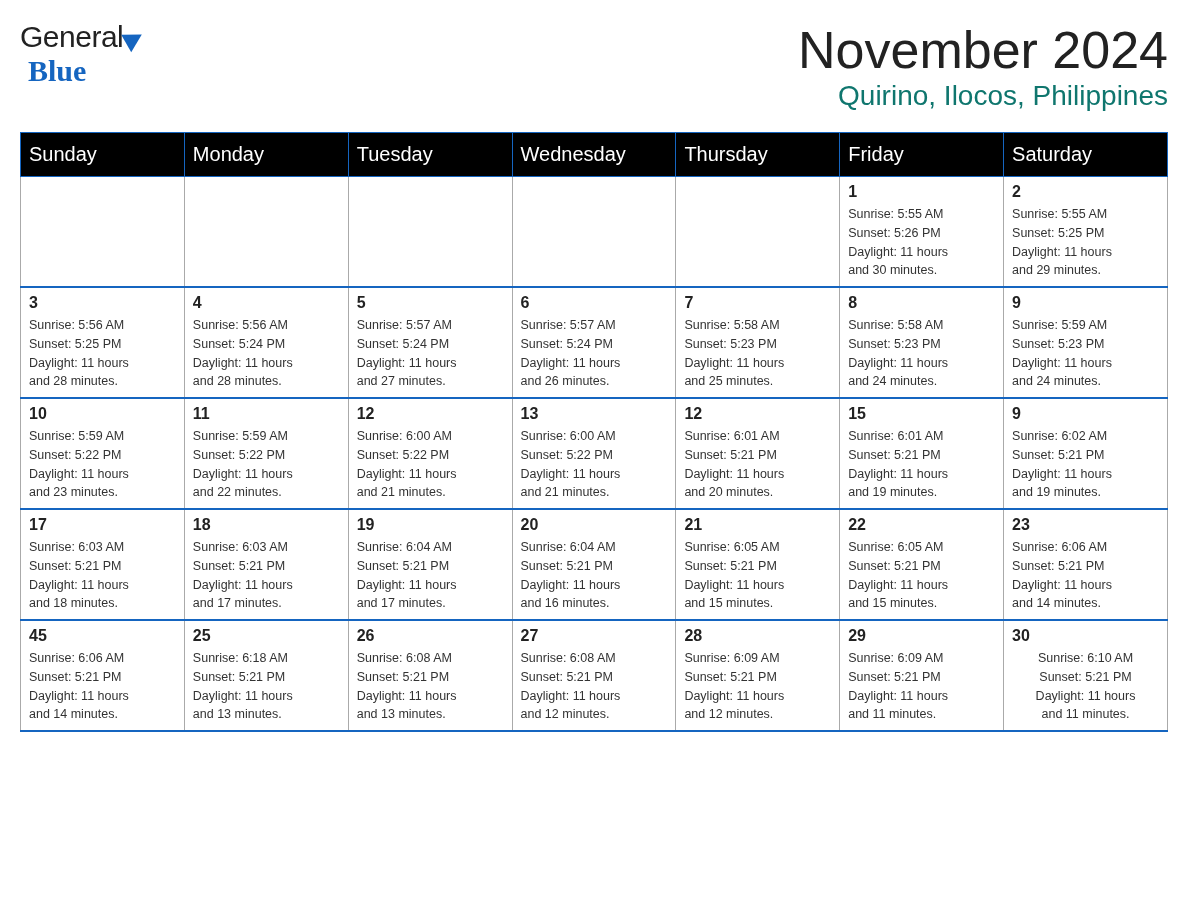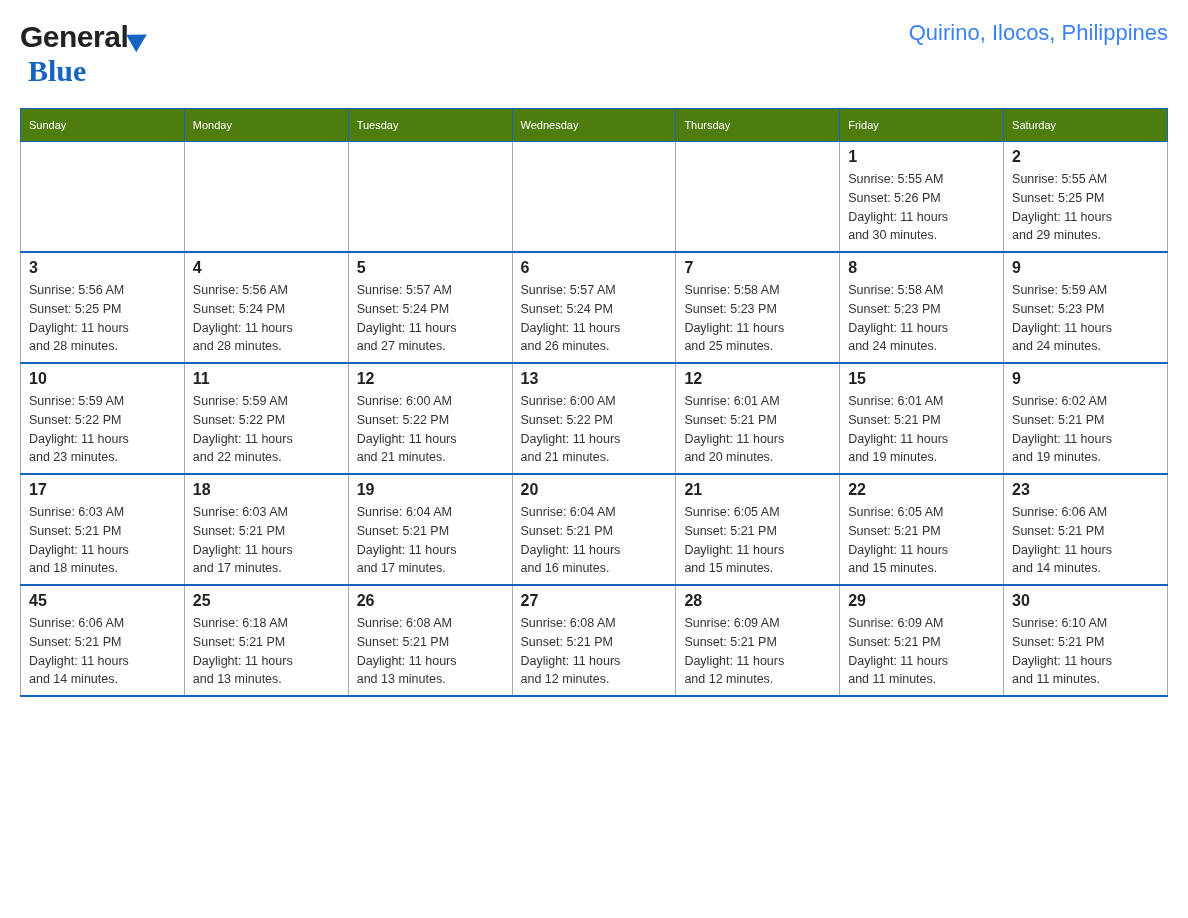--- a/index.html
+++ b/index.html
@@ -19,32 +19,32 @@
     }
     .title-area {
       text-align: right;
     }
     .page-title {
       font-size: 52px;
       font-weight: normal;
       color: #222;
     }
     .page-subtitle {
-      font-size: 22px;
-      color: #3b82f6;
+      font-size: 28px;
+      color: #0f766e;
     }
     .calendar {
       width: 100%;
       border-collapse: collapse;
     }
     .calendar thead tr th {
-      background-color: #4d7c0f;
+      background-color: #000000;
       color: #fff;
       padding: 10px 8px;
-      font-size: 11px;
+      font-size: 20px;
       font-weight: normal;
       text-align: left;
       border: 1px solid #1565c0;
     }
     .calendar tbody tr td {
       vertical-align: top;
       border: 1px solid #aaa;
       padding: 6px 8px;
       font-size: 13px;
       width: 14.28%;
@@ -73,21 +73,21 @@
     .logo-wrapper {
       display: flex;
       flex-direction: column;
     }
     .logo-row1 {
       display: flex;
       align-items: center;
     }
     .logo-general-text {
       font-size: 30px;
-      font-weight: bold;
+      font-weight: normal;
       color: #222;
       letter-spacing: -0.5px;
       text-align: center;
     }
     .logo-arrow {
       display: inline-block;
       width: 0;
       height: 0;
       border-top: 10px solid transparent;
       border-bottom: 10px solid transparent;
@@ -111,20 +111,21 @@
   <div class="logo-wrapper">
     <div class="logo-row1">
       <span class="logo-general-text">General</span>
       <span class="logo-arrow"></span>
     </div>
     <div style="margin-left: 4px; font-family: Liberation Serif, serif;">
       <span class="logo-blue-text">Blue</span>
     </div>
   </div>
   <div class="title-area">
+    <div class="page-title">November 2024</div>
     <div class="page-subtitle">Quirino, Ilocos, Philippines</div>
   </div>
 </div>
 
 <table class="calendar">
   <thead>
     <tr>
     <th>Sunday</th>
         <th>Monday</th>
         <th>Tuesday</th>
@@ -347,20 +348,20 @@
         </td>
         <td>
           <span class="day-number">29</span>
           <div class="day-info" style="white-space: pre-line;">Sunrise: 6:09 AM
 Sunset: 5:21 PM
 Daylight: 11 hours
 and 11 minutes.</div>
         </td>
         <td>
           <span class="day-number">30</span>
-          <div class="day-info" style="white-space: pre-line;">Sunrise: 6:10 AM
+          <div class="day-info" style="white-space: pre-line; text-align: center;">Sunrise: 6:10 AM
 Sunset: 5:21 PM
 Daylight: 11 hours
 and 11 minutes.</div>
         </td>
       </tr>
     </tbody>
 </table>
 
 </body></html>

